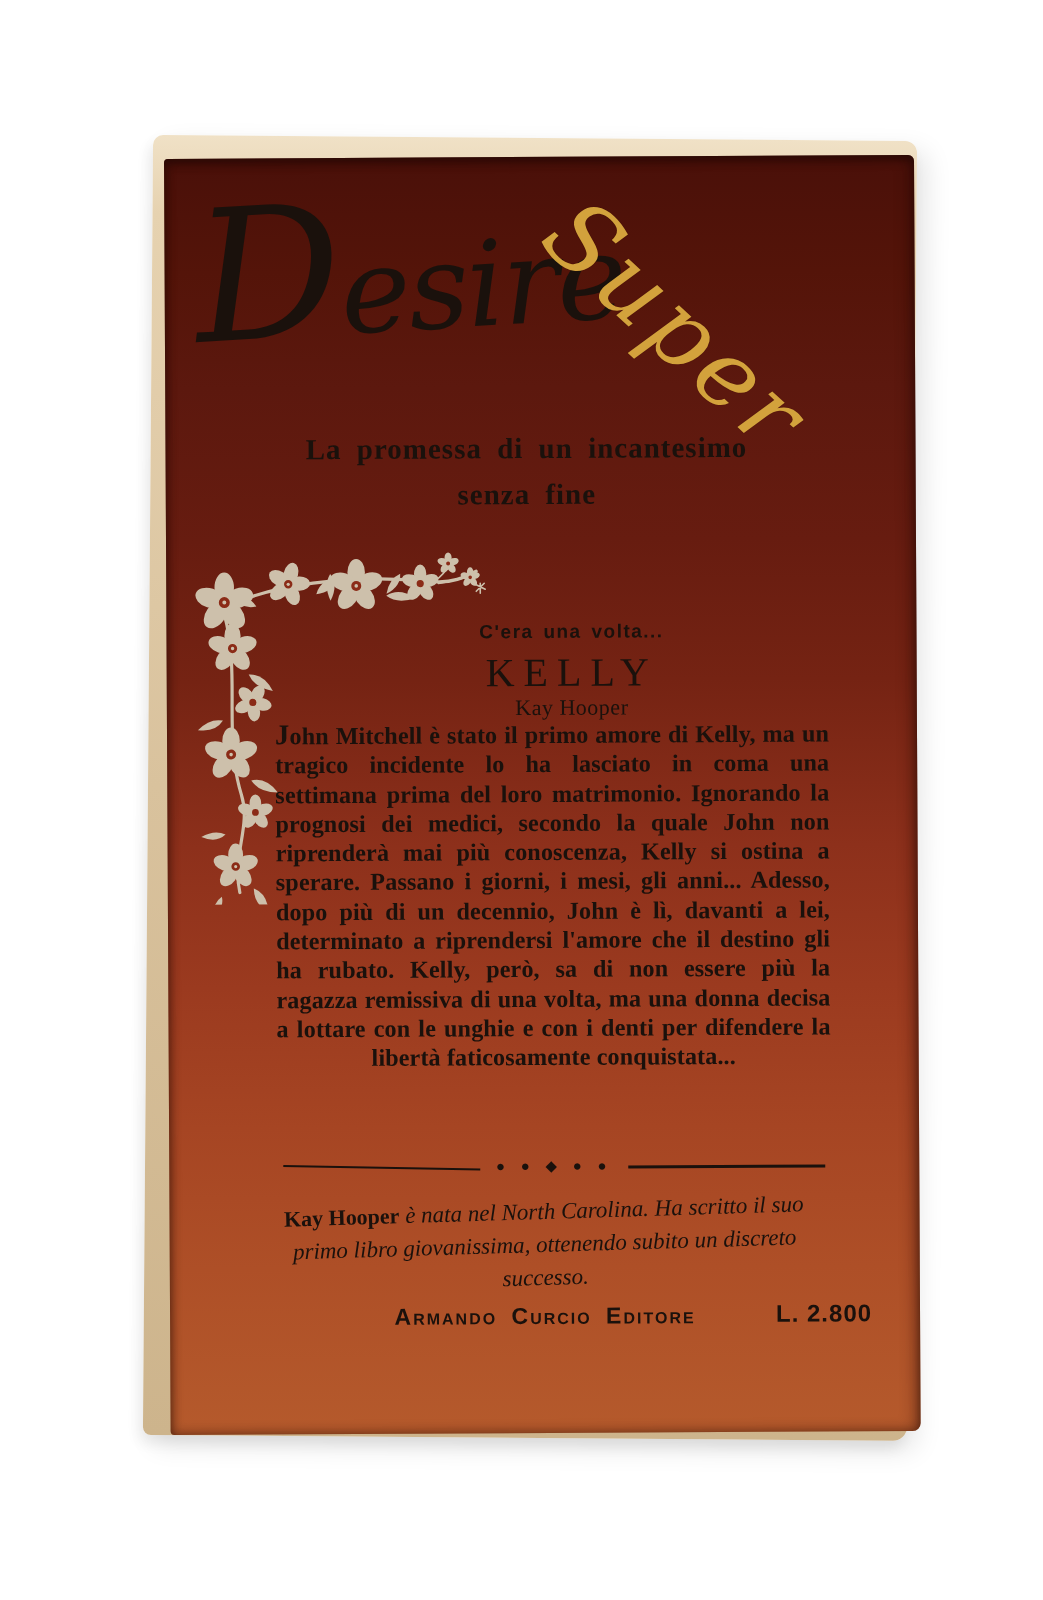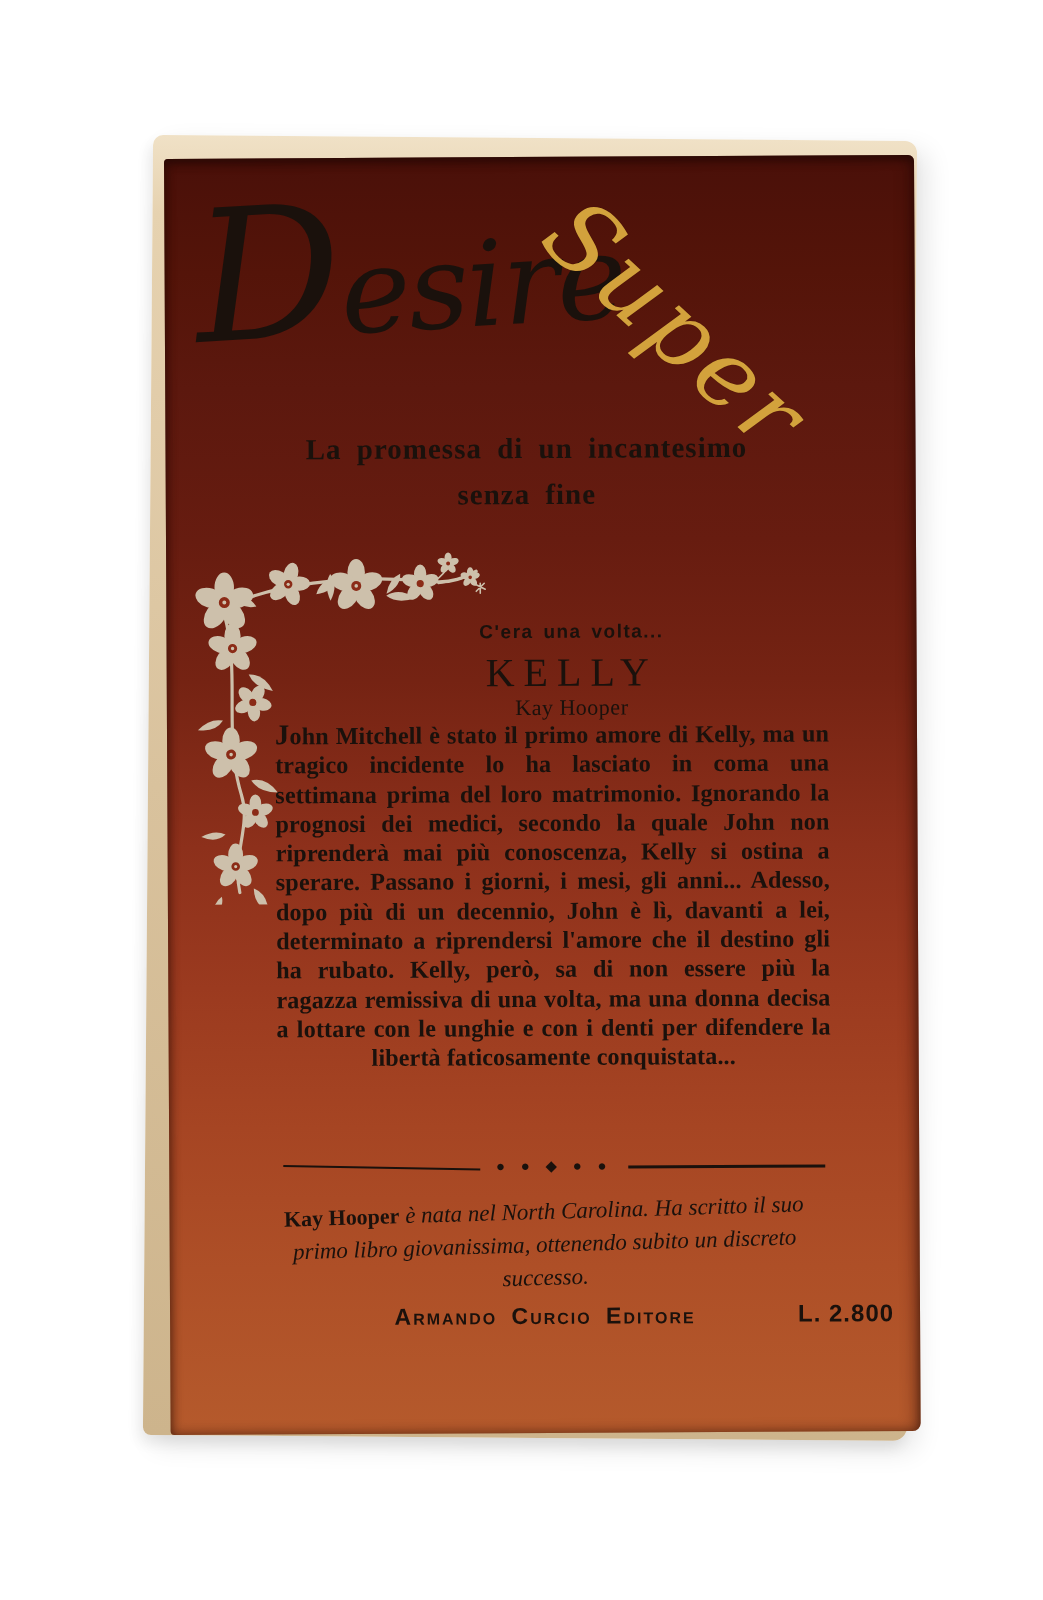--- a/index.html
+++ b/index.html
@@ -105,21 +105,21 @@
   .bio-rest{font-style:italic;}
   
   .pub-row{position:absolute;left:0;right:0;top:1146px;height:34px;}
   .publisher{
     position:absolute;left:0;right:0;text-align:center;
     font-family:"Liberation Sans", sans-serif;font-weight:bold;
     font-variant:small-caps;font-size:23px;letter-spacing:2px;word-spacing:6px;
     color:var(--ink,#1a110c);
   }
   .price{
-    position:absolute;right:26px;top:-2px;
+    position:absolute;right:48px;top:-2px;
     font-family:"Liberation Sans", sans-serif;font-weight:bold;
     font-size:24px;letter-spacing:1px;color:var(--ink,#1a110c);
   }
 </style>
 </head>
 <body>
 
 <div class="stage">
   <div class="book">
     <div class="cover">

